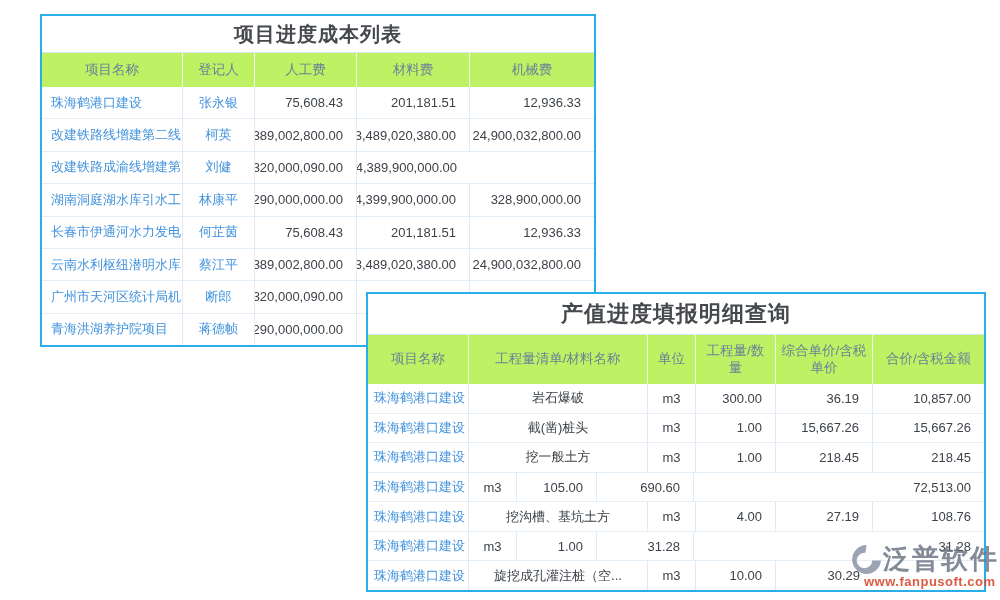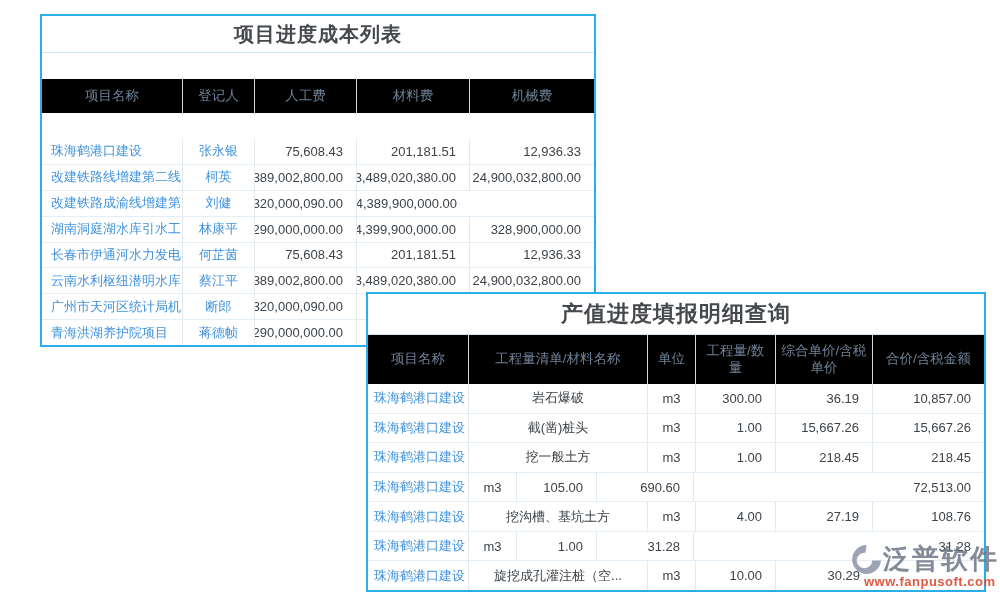--- a/index.html
+++ b/index.html
@@ -5,33 +5,33 @@
   html,body{margin:0;padding:0;}
   body{
     width:1000px;height:600px;position:relative;background:#ffffff;
     font-family:"Liberation Sans","DejaVu Sans",sans-serif;
     overflow:hidden;
   }
   .window{
     position:absolute;background:#ffffff;border:2px solid #2aaee9;
     box-sizing:border-box;display:flex;flex-direction:column;
   }
-  #cost-window{left:40px;top:14px;width:556px;height:333px;z-index:1;gap:26px;}
+  #cost-window{left:40px;top:14px;width:556px;height:333px;z-index:1;}
   #output-window{left:366px;top:292px;width:620px;height:300px;z-index:2;}
 
   .titlebar{
     flex:0 0 auto;display:flex;align-items:center;justify-content:center;
     background:#ffffff;border-bottom:1px solid #d7e5f1;
     color:#45484c;font-weight:bold;letter-spacing:1px;
   }
   #cost-window .titlebar{height:36px;font-size:20px;}
   #output-window .titlebar{height:40px;font-size:22px;}
 
   .theader{
-    flex:0 0 auto;display:flex;background:#000000;
+    flex:0 0 auto;display:flex;background:#bef264;
     color:#6e8196;font-size:13.5px;
   }
   #cost-window .theader{height:34px;}
   #output-window .theader{height:49px;}
   .hcell{
     display:flex;align-items:center;justify-content:center;text-align:center;
     box-sizing:border-box;border-right:1px solid rgba(255,255,255,.85);
     line-height:1.25;padding:0 4px;
   }
   .hcell:last-child{border-right:none;}

